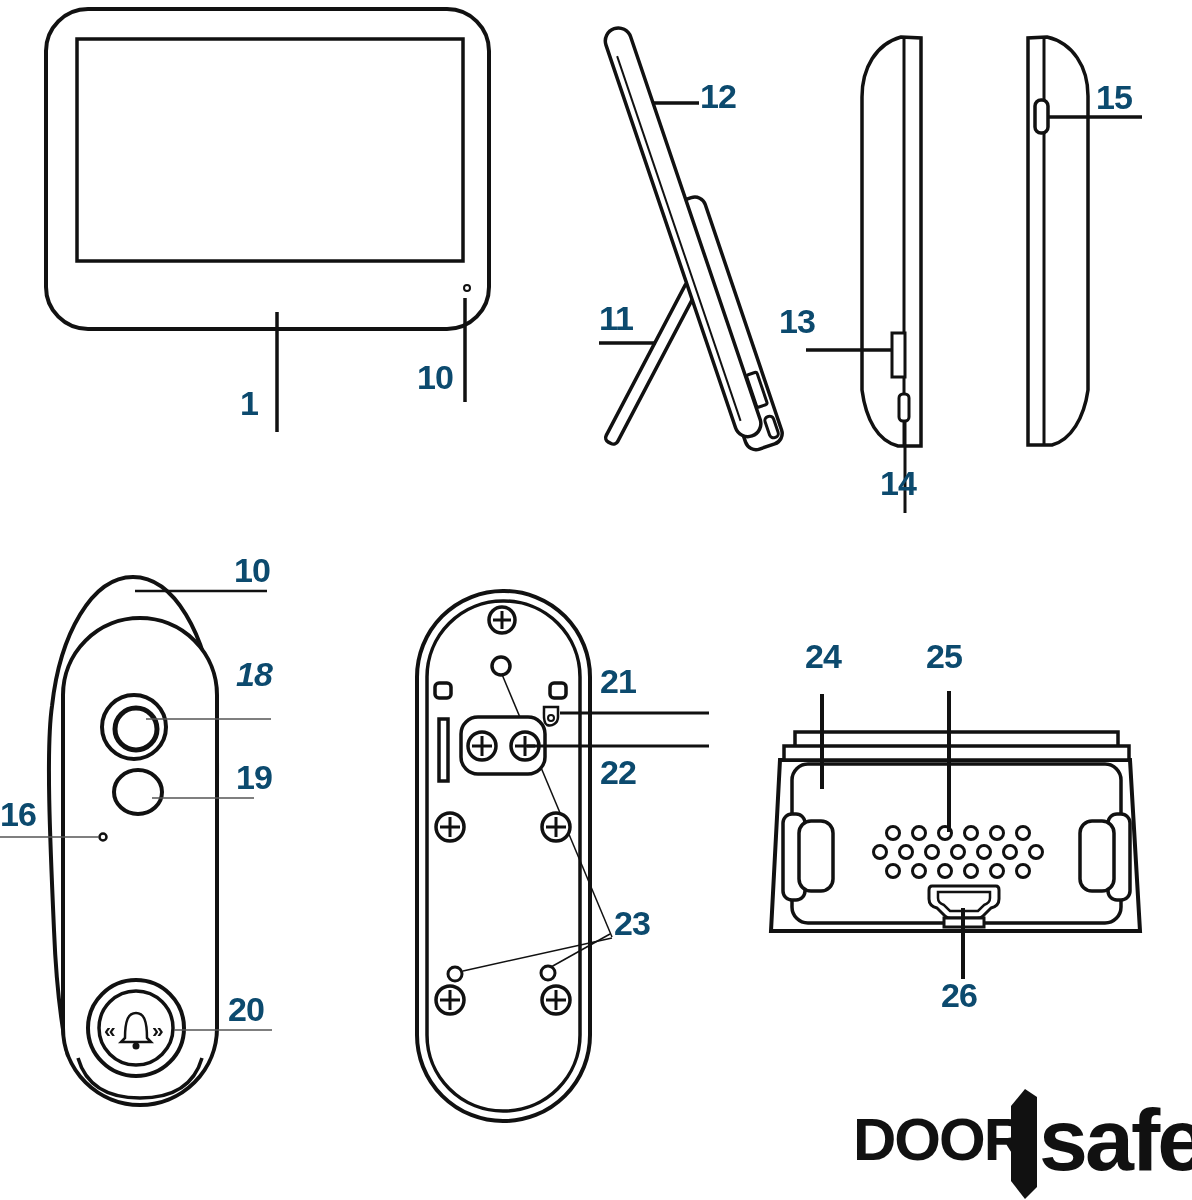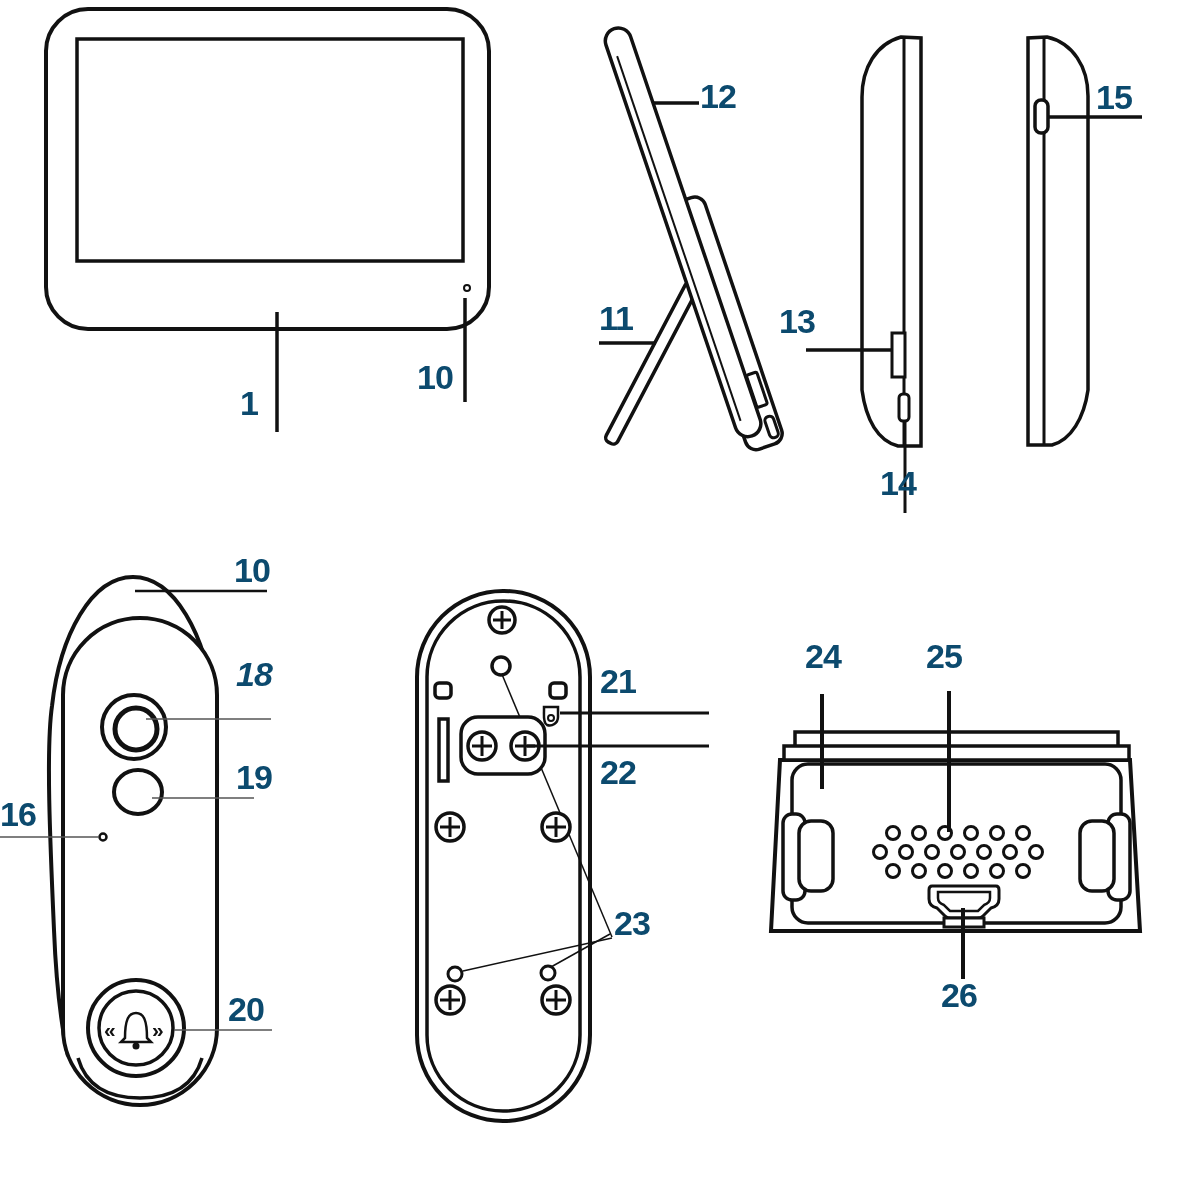--- a/index.html
+++ b/index.html
@@ -201,14 +201,21 @@
 <div class="callout" style="left:236px;top:657px;font-style:italic;">18</div>
 <div class="callout" style="left:236px;top:760px;text-align:center;">19</div>
 <div class="callout" style="left:228px;top:992px;">20</div>
 <div class="callout" style="left:600px;top:664px;">21</div>
 <div class="callout" style="left:600px;top:755px;">22</div>
 <div class="callout" style="left:614px;top:906px;text-align:center;">23</div>
 <div class="callout" style="left:805px;top:639px;">24</div>
 <div class="callout" style="left:926px;top:639px;">25</div>
 <div class="callout" style="left:941px;top:978px;">26</div>
 
-
+<div class="logo">
+  <span class="logo-door">DOOR</span>
+  <svg class="door-shape" width="36" height="112" viewBox="0 0 36 112">
+    <polygon points="2,18 16,1 28,9 28,99 16,111 2,93" fill="#111"></polygon>
+  </svg>
+  <span class="logo-safe">safe</span>
 </div>
 
+</div>
+
 </body></html>

